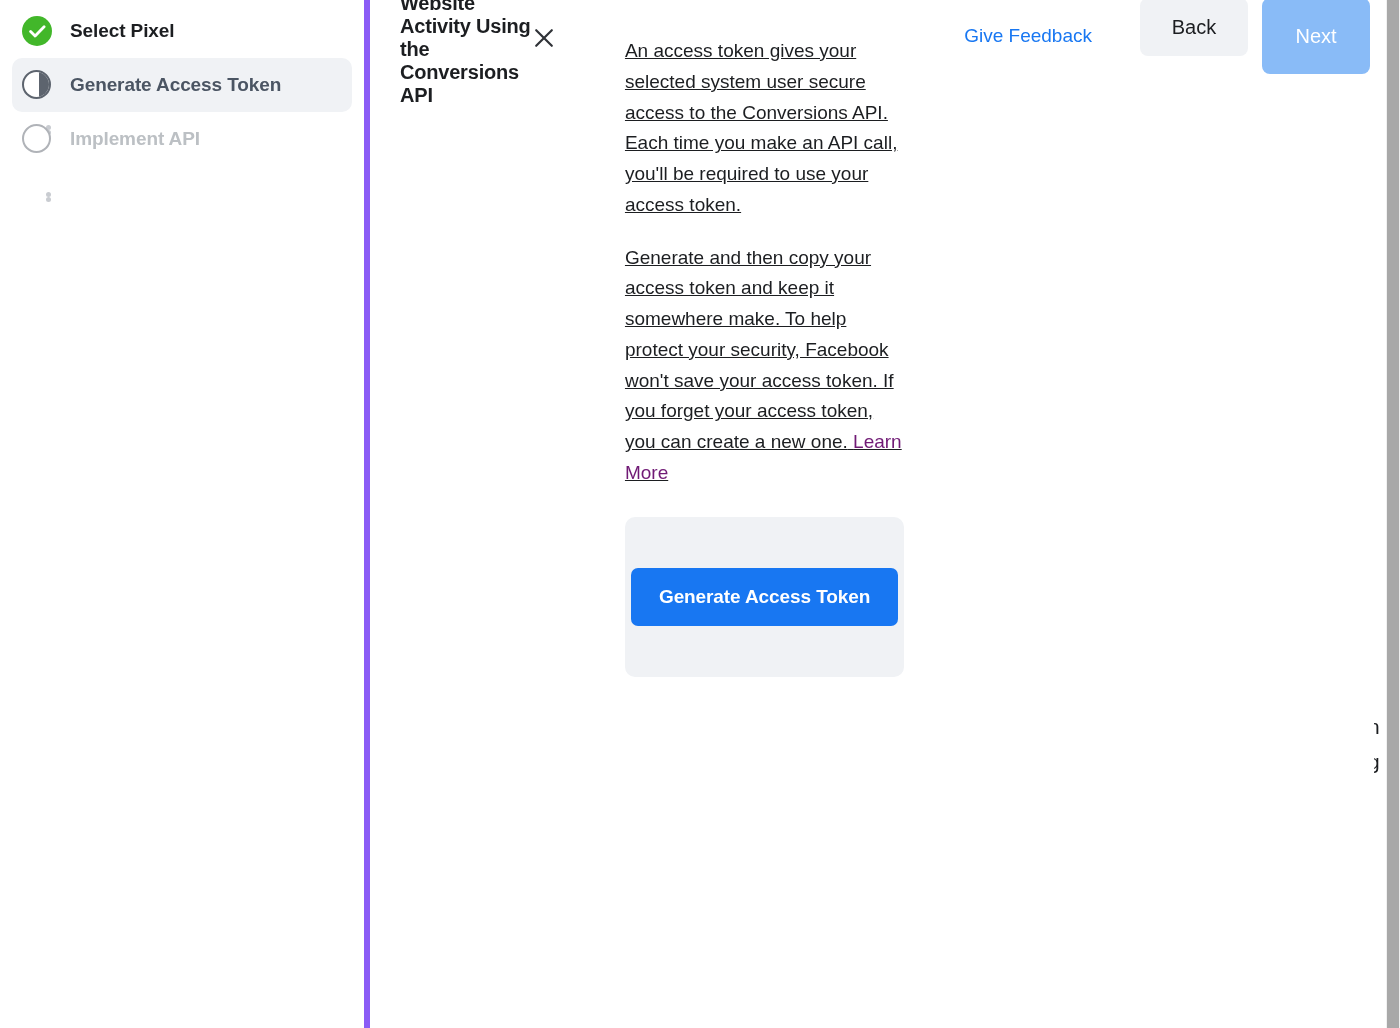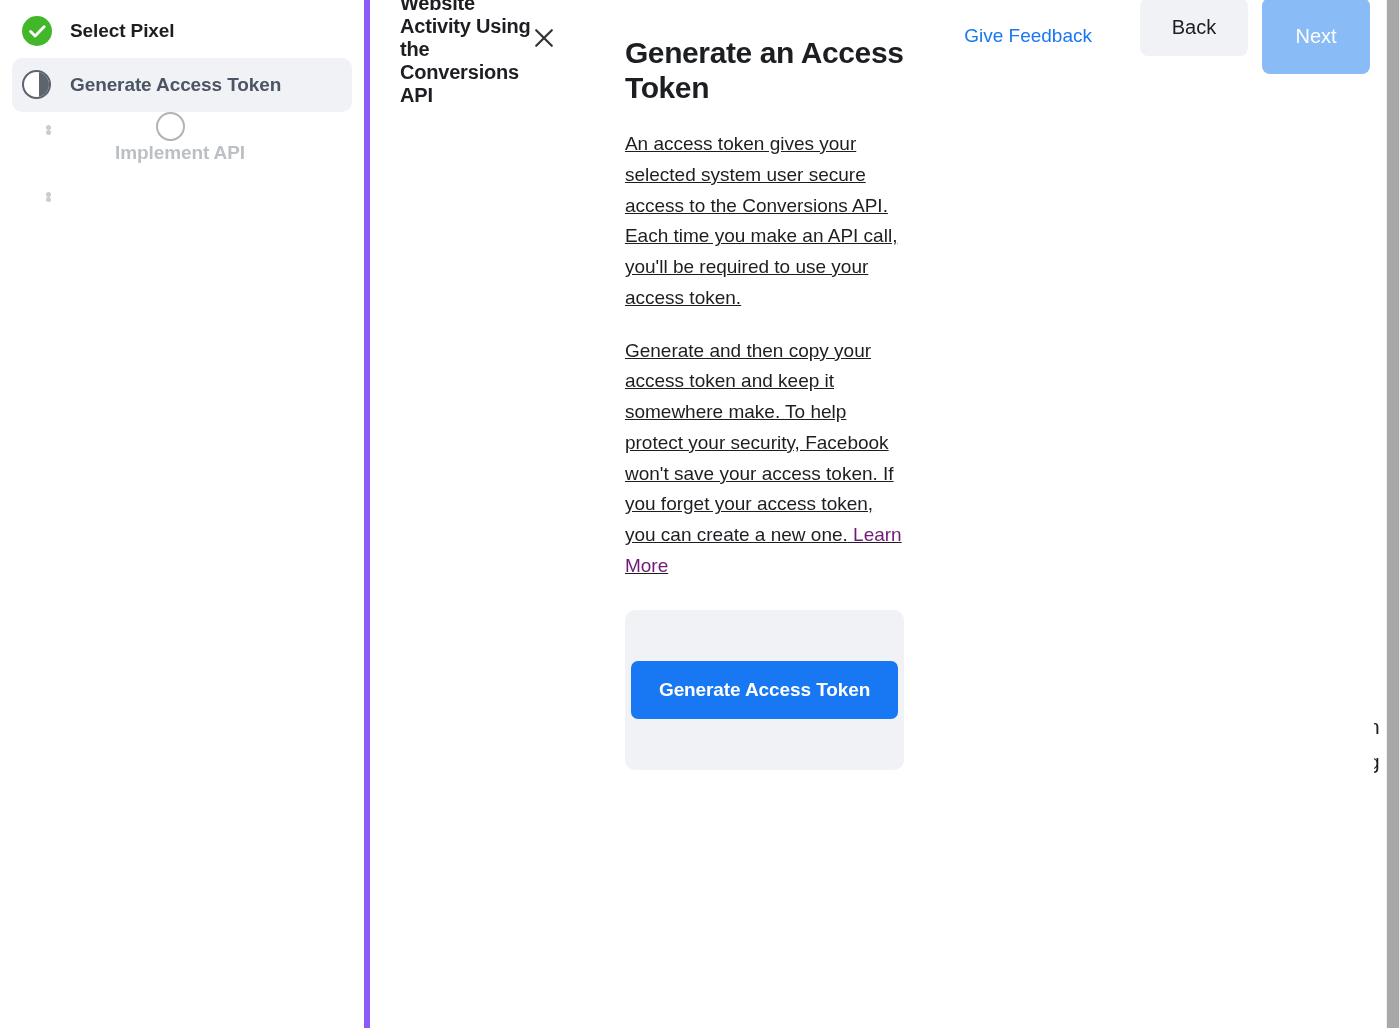--- a/index.html
+++ b/index.html
@@ -37,21 +37,21 @@
     position: relative;
     display: flex;
     align-items: center;
     height: 54px;
     padding: 0 14px 0 10px;
     border-radius: 10px;
     cursor: pointer;
     z-index: 2;
   }
   .step.active { background: #f0f2f5; }
-  .step.disabled { cursor: default; flex-direction: column; }
+  .step.disabled { cursor: default; }
 
   .step-icon {
     flex: 0 0 30px;
     width: 30px; height: 30px;
     margin-right: 18px;
     position: relative;
   }
 
   .icon-check {
     width: 30px; height: 30px;
@@ -343,21 +343,20 @@
     <header class="dialog-header">
       <h1 class="dialog-title">Connect Website Activity Using the Conversions API</h1>
       <button class="close-btn">
         <svg width="22" height="22" viewBox="0 0 22 22" aria-hidden="true">
           <path d="M3.2 3.2 L18.8 18.8 M18.8 3.2 L3.2 18.8" fill="none" stroke="#303338" stroke-width="2.2" stroke-linecap="round"></path>
         </svg>
       </button>
     </header>
 
     <div class="body-scroll">
-      <h2 class="section-title">Generate an Access Token</h2>
 
       <p class="para">An access token gives your selected system user secure access to the Conversions API. Each time you make an API call, you'll be required to use your access token.</p>
 
       <p class="para">
         <span>Generate and then copy your access token and keep it somewhere make. To help protect your security, Facebook won't save your access token. If you forget your access token, you can create a new one.</span>
         <a class="link" href="#">Learn More</a>
       </p>
 
       <div class="generate-panel">
         <button class="primary-btn">Generate Access Token</button>

